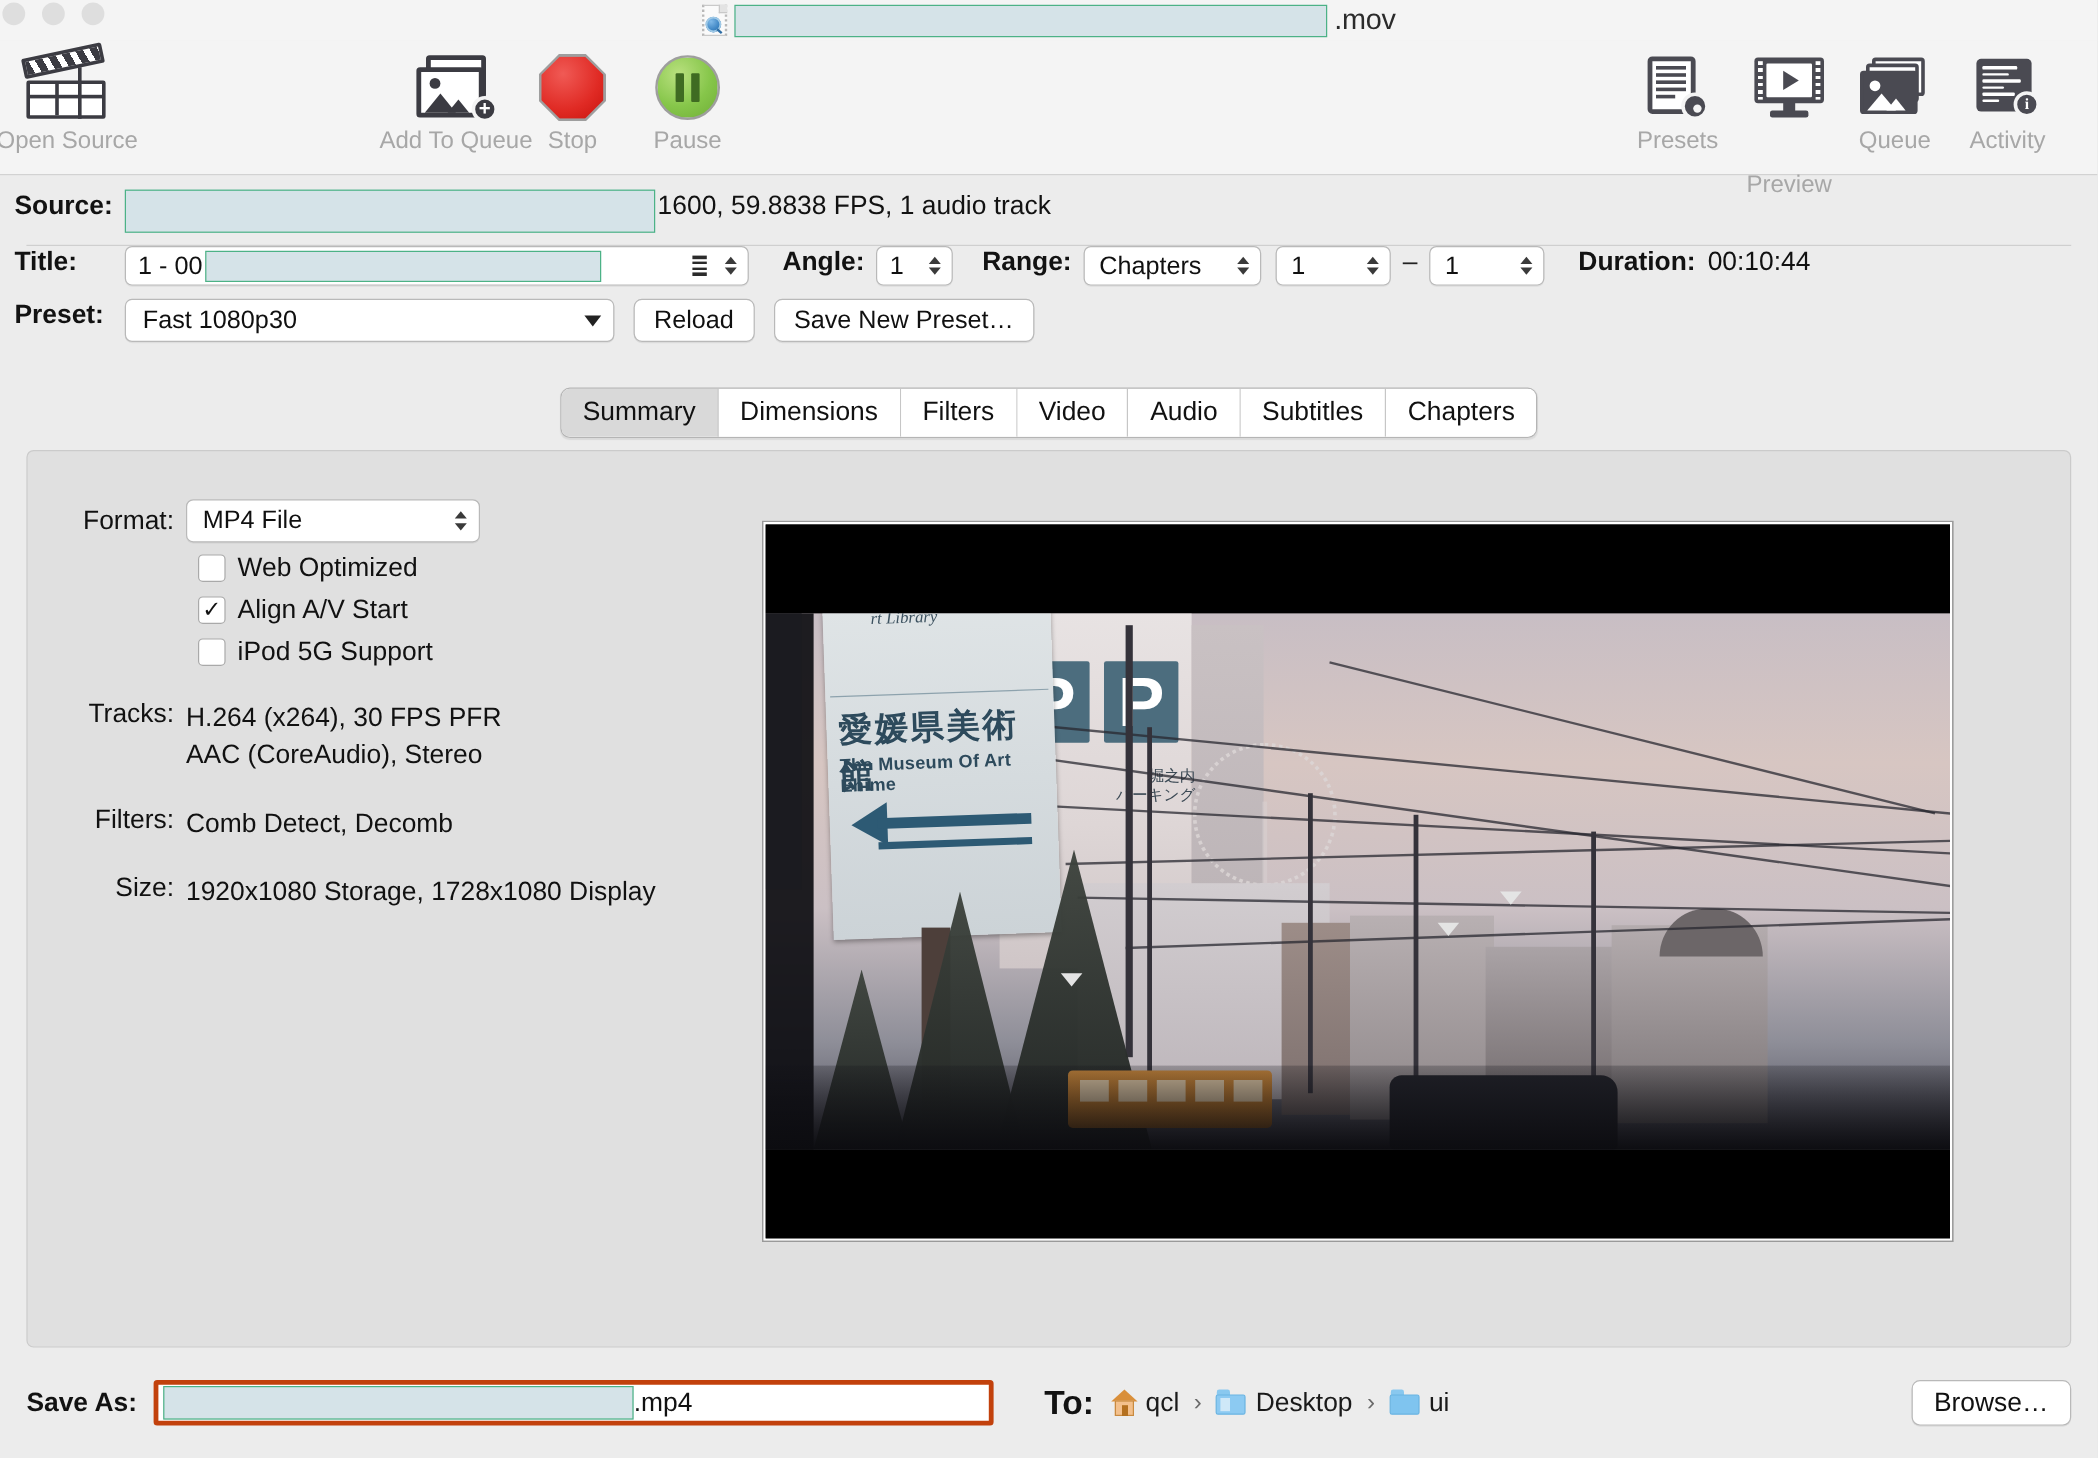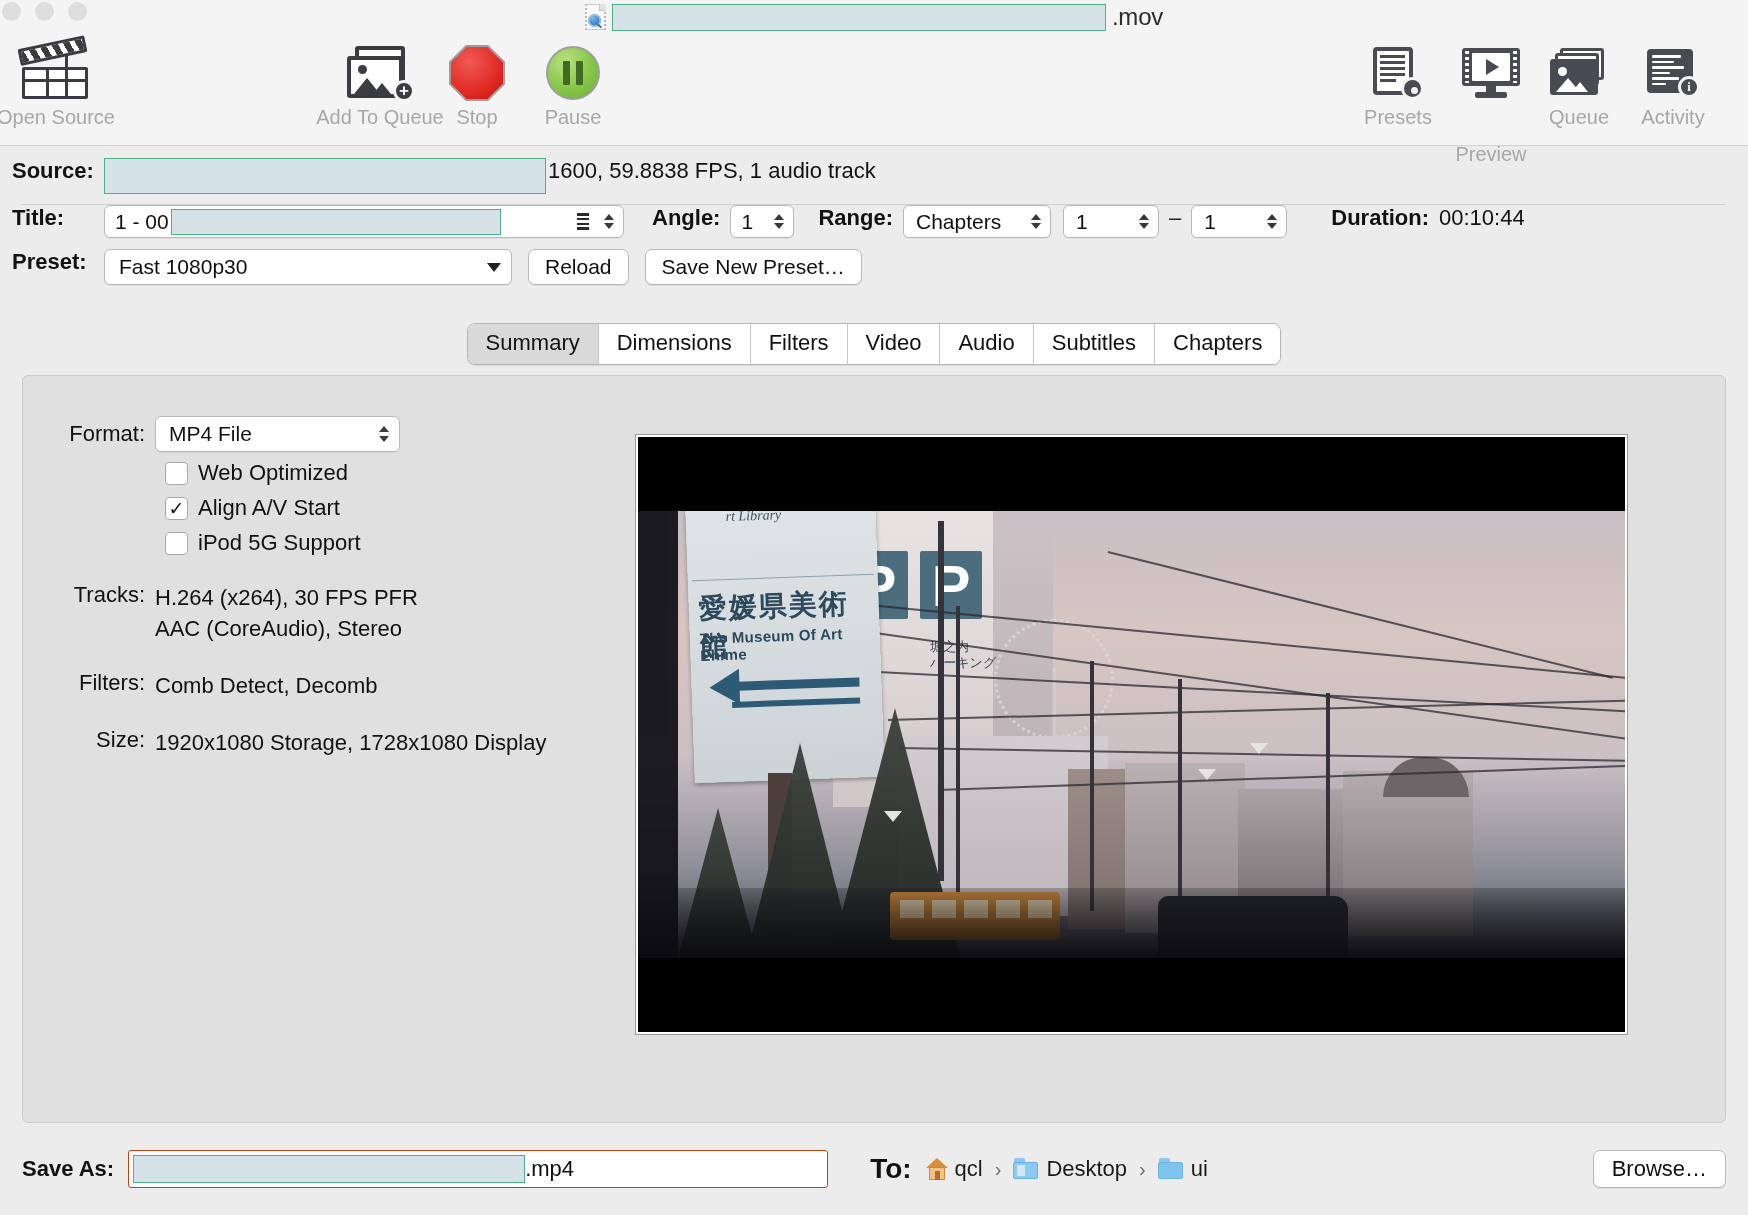--- a/index.html
+++ b/index.html
@@ -452,21 +452,21 @@
   }
   .p-sign {
     position: absolute; background: #4c6d7e; border-radius: 2px;
     display:flex; align-items:center; justify-content:center;
     color: #fff; font-weight: bold; font-family: "Liberation Sans", sans-serif;
   }
   .p1 { left: 208px; top: 40px; width: 62px; height: 68px; font-size: 58px; }
   .p2 { left: 282px; top: 40px; width: 62px; height: 68px; font-size: 58px; }
   .jp-small {
     position:absolute; left: 292px; top: 128px; color: #3c4a55; font-size: 13px;
-    line-height: 16px; text-align:left;
+    line-height: 16px; text-align:right;
   }
   .b-mid {
     left: 260px; top: 225px; width: 210px; height: 180px;
     background: linear-gradient(180deg,#d2cdd0,#bdb6bb);
   }
   .b-right1 {
     left: 430px; top: 258px; width: 60px; height: 160px; background: linear-gradient(180deg,#9d8d88,#7c6f6d);
   }
   .b-right2 {
     left: 487px; top: 252px; width: 120px; height: 170px; background: linear-gradient(180deg,#b8b0b2,#8e8789);
@@ -558,21 +558,21 @@
   .bottombar {
     height: 92px;
     display: flex;
     align-items: center;
     padding: 0 22px;
     flex: 0 0 auto;
   }
   .saveas-label { font-size: 22px; font-weight: bold; color: #121212; margin-right: 14px; }
   .saveas-field {
     width: 700px; height: 38px;
-    background: #fff; border: 1px solid #c2410c; border-radius: 3px;
+    background: #fff; border: 4px solid #c2410c; border-radius: 3px;
     display: flex; align-items: center; padding-left: 4px;
     font-size: 22px; color: #111;
   }
   .saveas-redact { width: 392px; height: 28px; }
   .to-label { font-size: 28px; font-weight: bold; color: #121212; margin-left: 42px; margin-right: 14px; }
   .crumb { display: flex; align-items: center; font-size: 22px; color: #1a1a1a; gap: 9px; }
   .crumb .sep { color: #6a6a6a; font-size: 20px; margin: 0 3px; }
   .crumb-item { display:flex; align-items:center; gap: 7px; }
   .home-icon { width: 22px; height: 22px; position: relative; }
   .home-icon .roof {
@@ -788,21 +788,21 @@
       </span>
       <span class="dash">–</span>
       <span class="ctrl chap-box" style="margin-left:0">
         <span>1</span>
         <span class="stepper-btns">
             <span class="chev-up"></span>
             <span class="chev-dn"></span>
           </span>
       </span>
 
-      <span class="lbl" style="margin-left:44px">Duration:</span>
+      <span class="lbl" style="margin-left:28px">Duration:</span>
       <span class="duration-val">00:10:44</span>
     </div>
 
     <div class="row" style="height:52px">
       <span class="lbl" style="width:92px">Preset:</span>
       <span class="ctrl preset-select" style="height:36px;margin-left:0">
         <span>Fast 1080p30</span>
         <span class="caret-dn"></span>
       </span>
       <span class="btn" style="margin-left:16px">Reload</span>

